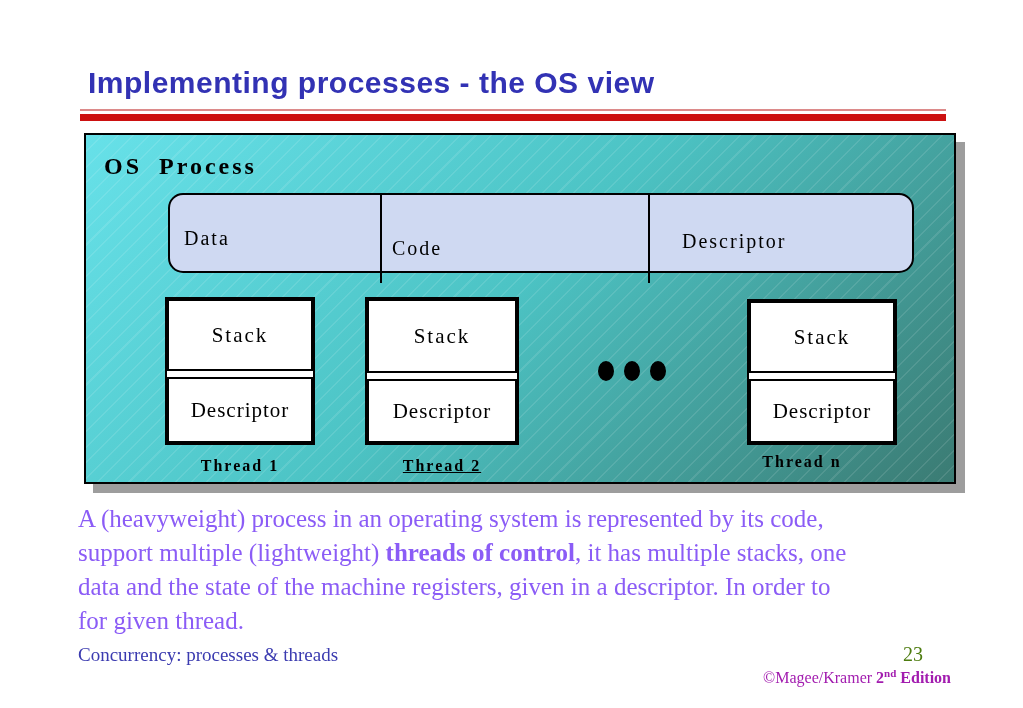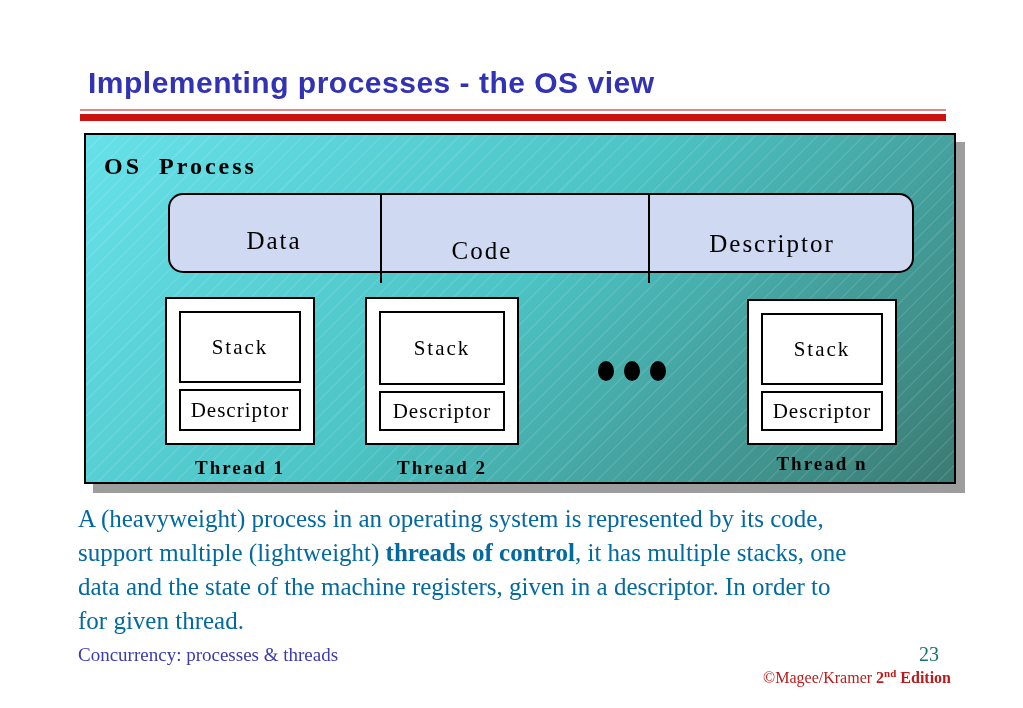--- a/index.html
+++ b/index.html
@@ -32,76 +32,76 @@
   }
 
   .segbar {
     position: absolute; left: 82px; top: 58px; width: 746px; height: 80px;
     background: #cfd9f2; border: 2px solid #000; border-radius: 15px;
   }
   .seg-divider { position: absolute; width: 2px; height: 90px; top: 58px; background: #000; }
   .seg-divider.d1 { left: 294px; }
   .seg-divider.d2 { left: 562px; }
   .seg-label {
-    position: absolute; width: 180px; text-align: center;
-    font-size: 25px; color: #000; letter-spacing: 2px; white-space: nowrap;
+    position: absolute; width: 180px; 
+    font-size: 20px; color: #000; letter-spacing: 2px; white-space: nowrap;
   }
   .seg-label.s0 { left: 98px;  top: 92px; }
   .seg-label.s1 { left: 306px; top: 102px; }
   .seg-label.s2 { left: 596px; top: 95px; }
 
   .thread-box {
     position: absolute; width: 150px; height: 148px;
-    background: #ffffff; border: 2px solid #000; padding: 12px;
+    background: #ffffff; border: 2px solid #000; padding: 0;
     display: flex; flex-direction: column;
   }
   .thread-box .stack {
     border: 2px solid #000; height: 72px; background: #fff;
     display: flex; align-items: center; justify-content: center;
     font-size: 21px; letter-spacing: 2px; color: #000;
   }
   .thread-box .gap { height: 6px; }
   .thread-box .descriptor {
     border: 2px solid #000; flex: 1; background: #fff;
     display: flex; align-items: center; justify-content: center;
     font-size: 21px; letter-spacing: 1px; color: #000; white-space: nowrap;
   }
   .t1 { left: 79px;  top: 162px; }
   .t2 { left: 279px; top: 162px; width: 154px; }
   .tn { left: 661px; top: 164px; height: 146px; }
   .t2 .stack { height: 74px; }
 
   .thread-name {
     position: absolute; text-align: center;
-    font-weight: bold; font-size: 19px; letter-spacing: 2px; color: #000; white-space: nowrap;
+    font-weight: bold; font-size: 16px; letter-spacing: 2px; color: #000; white-space: nowrap;
   }
   .thread-name.n1 { left: 79px;  width: 150px; top: 322px; }
-  .thread-name.n2 { left: 279px; width: 154px; top: 322px; }
-  .thread-name.nn { left: 661px; width: 150px; top: 318px; }
+  .thread-name.n2 { left: 279px; width: 154px; top: 322px; text-decoration: underline; }
+  .thread-name.nn { left: 641px; width: 150px; top: 318px; }
 
   .dots { position: absolute; left: 512px; top: 226px; display: flex; gap: 10px; align-items: center; }
   .dots .dot { width: 16px; height: 20px; background: #000; border-radius: 50%; }
 
   .body-text {
     position: absolute; left: 78px; top: 502px; width: 900px;
-    font-size: 25px; line-height: 34px; color: #0369a1;
+    font-size: 25px; line-height: 34px; color: #8b5cf6;
   }
   .body-text .line { white-space: nowrap; }
 
   .footer-left {
     position: absolute; left: 78px; top: 644px;
     font-size: 19px; color: #3b3bb0;
   }
   .footer-page {
-    position: absolute; right: 84px; top: 643px;
-    font-size: 20px; color: #0f766e;
+    position: absolute; right: 100px; top: 643px;
+    font-size: 20px; color: #4d7c0f;
   }
   .footer-credit {
     position: absolute; right: 72px; top: 667px;
-    font-size: 16px; color: #b91c1c; white-space: nowrap;
+    font-size: 16px; color: #a21caf; white-space: nowrap;
   }
   .footer-credit sup { font-size: 11px; }
 </style>
 </head>
 <body>
 
 <div class="slide">
 
   <div class="title">Implementing processes - the OS view</div>
   <div class="rule-thin"></div>

